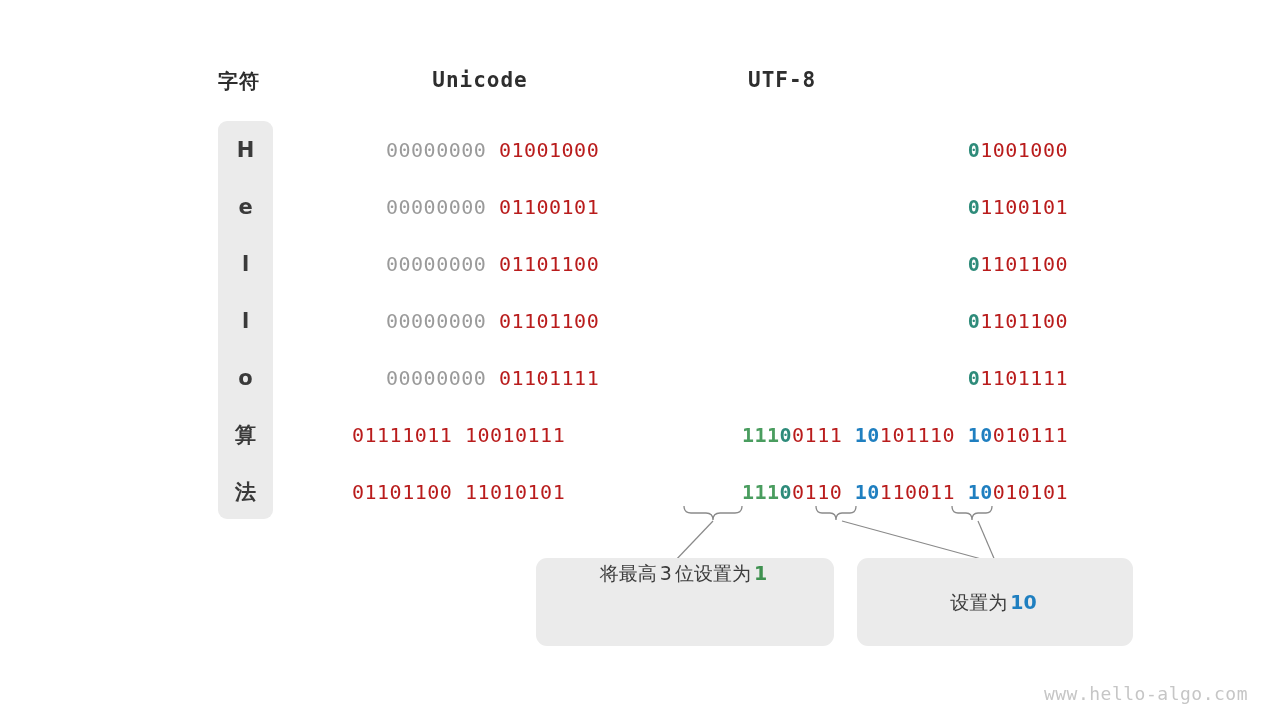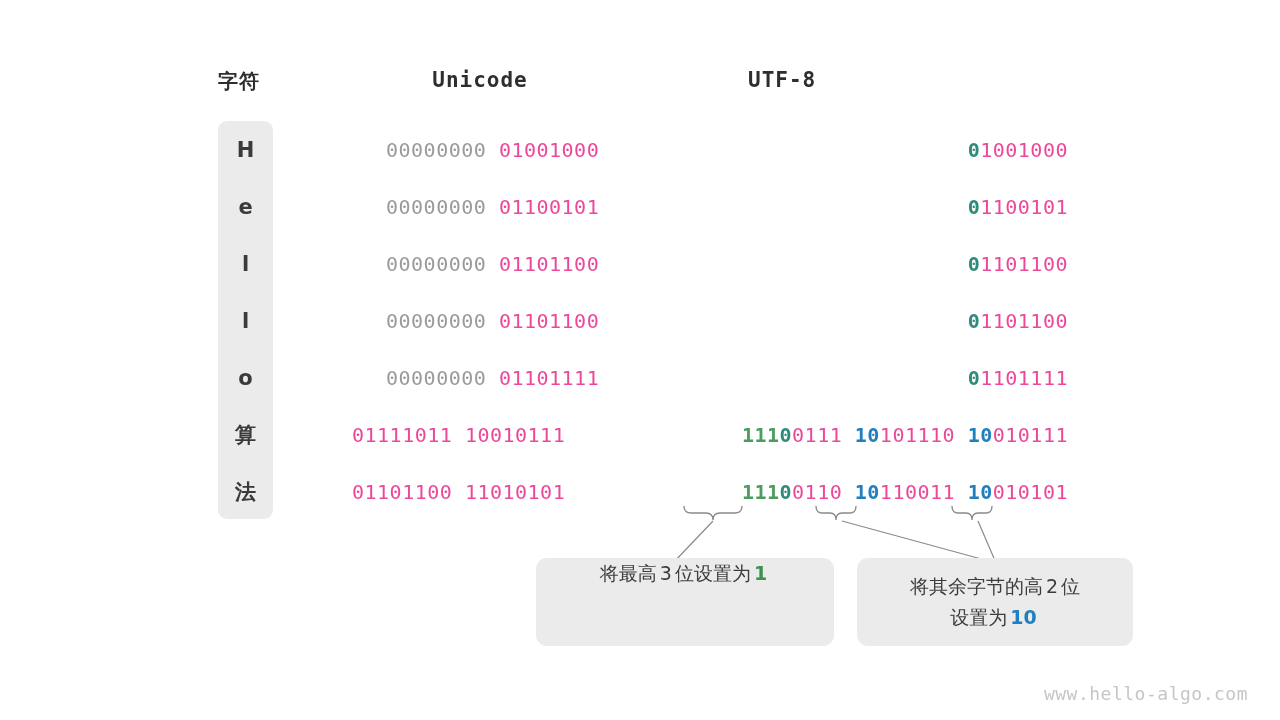--- a/index.html
+++ b/index.html
@@ -107,21 +107,21 @@
     height: 57px;
     display: flex;
     align-items: center;
     justify-content: flex-end;
     font-family: "DejaVu Sans Mono", monospace;
     font-size: 20px;
     letter-spacing: 0.5px;
     white-space: pre;
   }
   .bits-dim   { color: #9a9a9a; margin-left: 34px; }
-  .bits-dark  { color: #ec4899; }
+  .bits-dark  { color: #b91c1c; }
   .bits-green { color: #4a9d5f; font-weight: bold; }
   .bits-teal  { color: #2e8b7a; font-weight: bold; }
   .bits-blue  { color: #1f7fc0; font-weight: bold; }
 
   
   .callout {
     position: absolute;
     background: #ebebeb;
     border-radius: 11px;
     display: flex;
@@ -235,22 +235,19 @@
   </svg>
 
   <div class="callout" id="callout-lead">
     <div>
       <span>将最高</span><span class="num">3</span><span>位设置为</span><span class="num hl-green">1</span>
     </div>
   </div>
 
   <div class="callout" id="callout-cont">
     <div>
-      <span>将其余字节的高</span><span class="num">2</span><span>位</span>
-    </div>
-    <div>
       <span>设置为</span><span class="num hl-blue">10</span>
     </div>
   </div>
 
   <div id="watermark">www.hello-algo.com</div>
 
 </div>
 
 </body></html>

